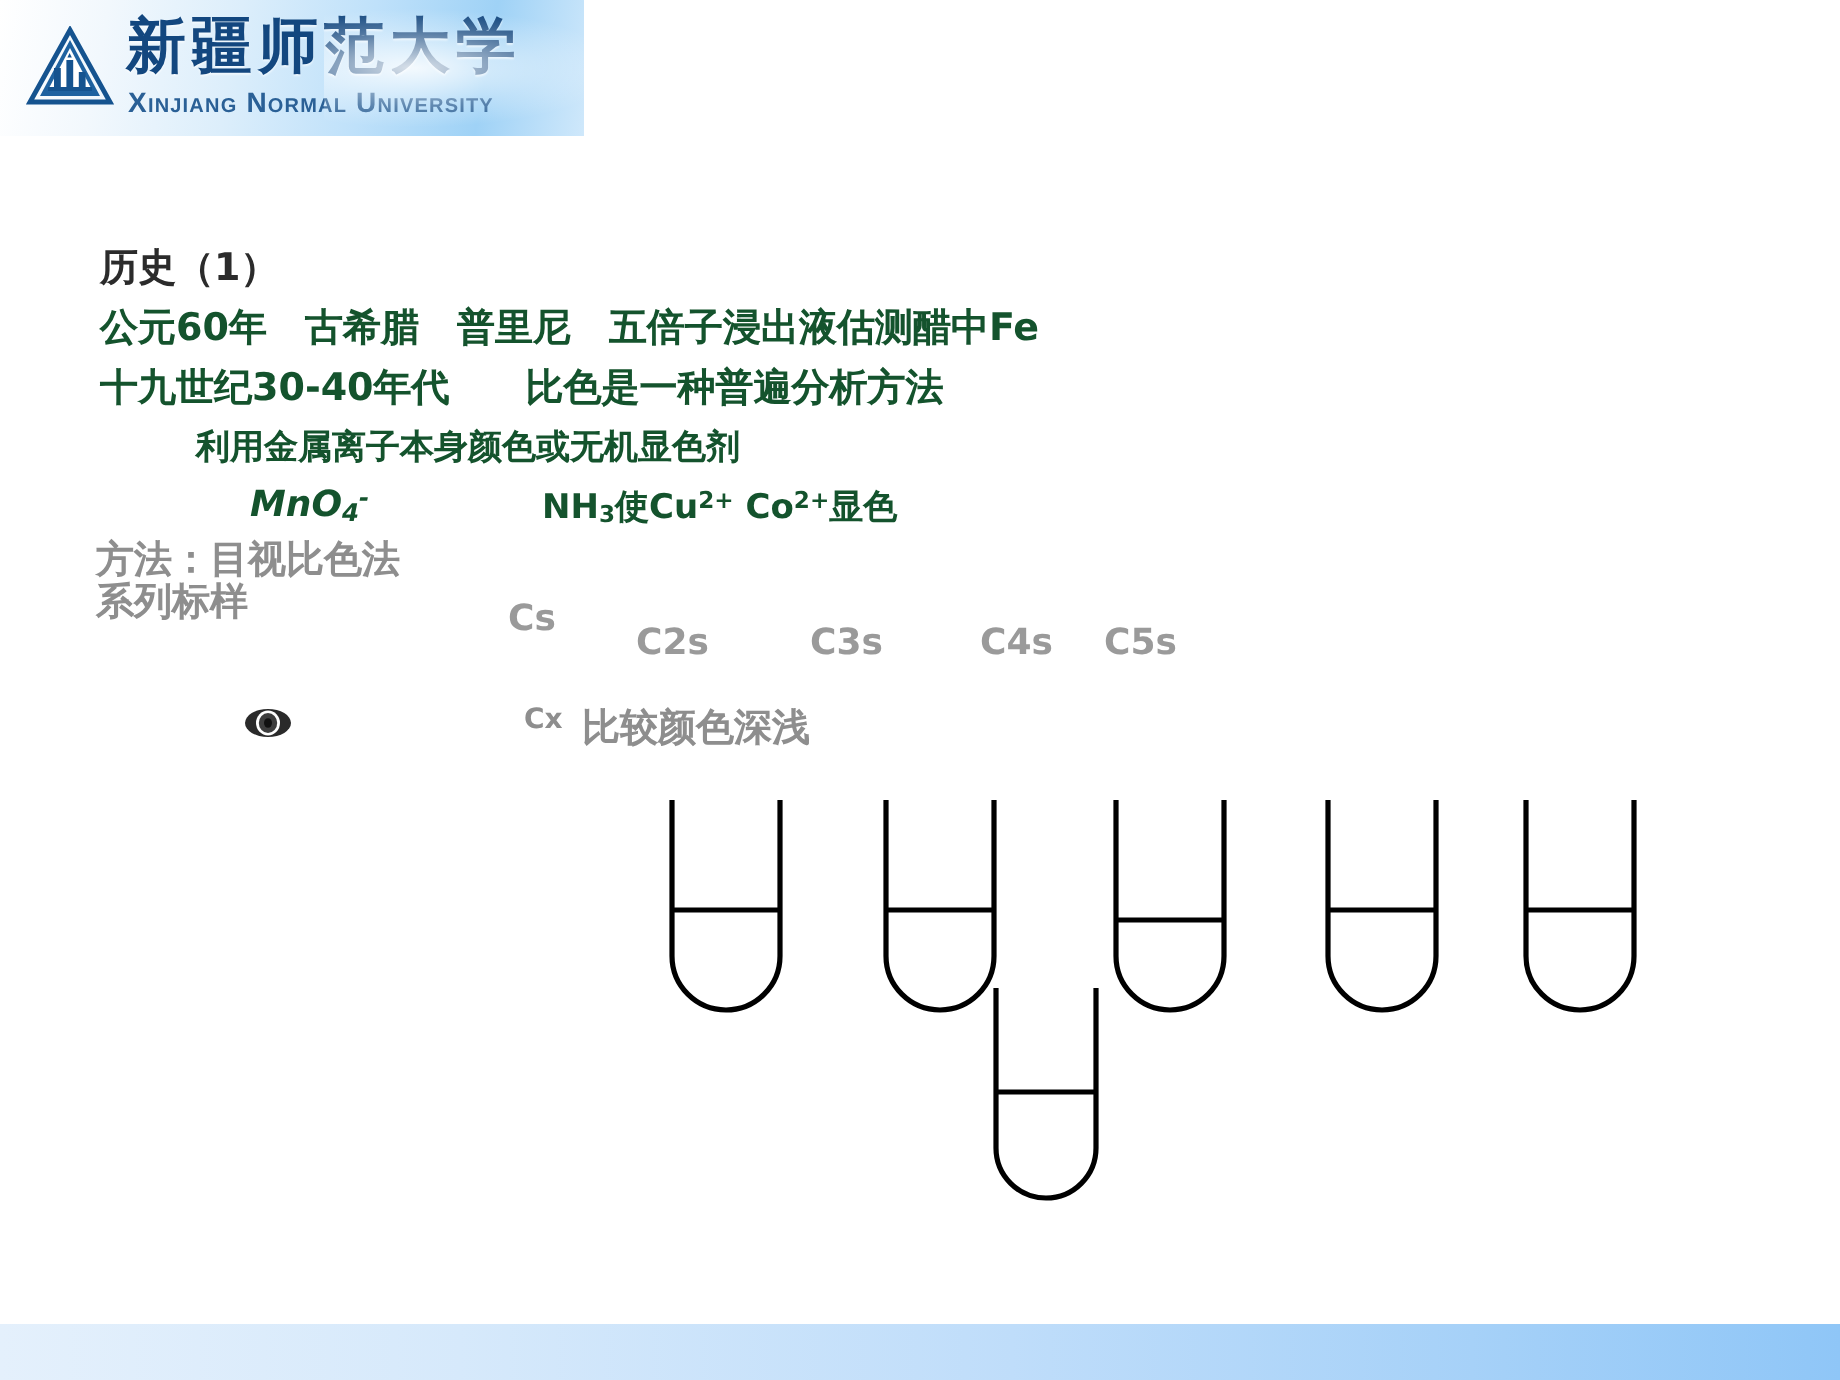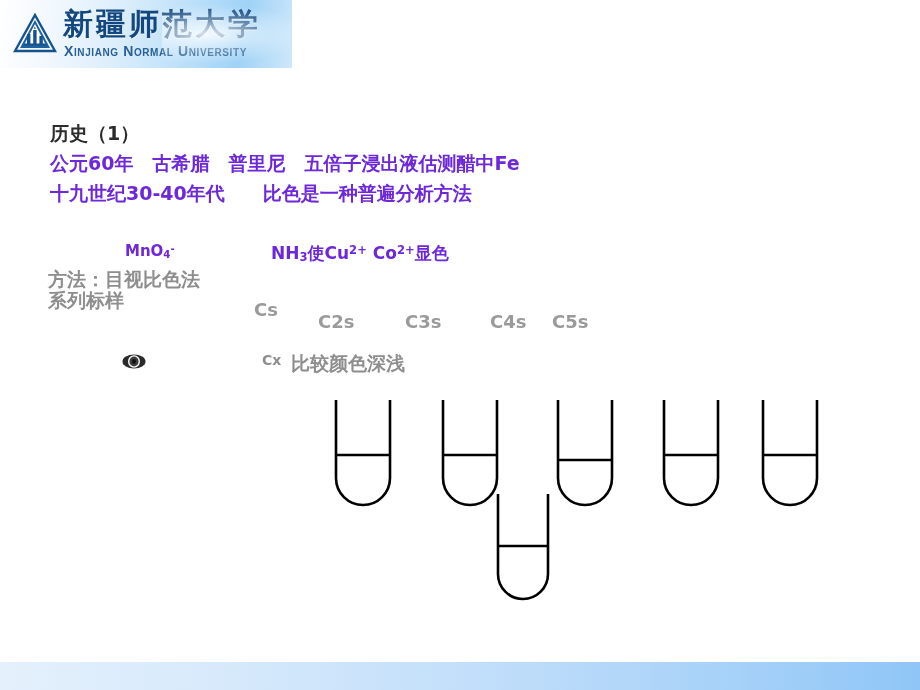--- a/index.html
+++ b/index.html
@@ -174,29 +174,29 @@
     white-space: nowrap;
     font-family: "DejaVu Sans", "Liberation Sans", sans-serif;
   }
   .title-line {
     left: 50px; top: 53px;
     font-size: 19px;
     font-weight: bold;
     color: #2b2b2b;
   }
   .blue-line {
-    color: #6d28d9;
+    color: #14532d;
     font-size: 19px;
     font-weight: bold;
     text-align: right;
   }
   .l-gongyuan { left: 50px; top: 83px; }
   .l-shijiu   { left: 50px; top: 113px; }
   .l-liyong   { left: 98px; top: 144px; font-size: 17px; }
-  .l-mno4     { left: 125px; top: 174px; font-size: 15px; }
+  .l-mno4     { left: 125px; top: 174px; font-size: 18px; font-style: italic; }
   .l-nh3      { left: 232px; top: 174px; font-size: 17px; margin-left: 39px; }
 
   .gray-line {
     color: #8e8e8e;
     font-size: 19px;
     font-weight: bold;
   }
   .l-fangfa   { left: 48px; top: 199px; }
   .l-xilie    { left: 48px; top: 220px; }
 
@@ -265,20 +265,21 @@
 </div>
 
 <div class="slide-body">
 
   <div class="txt title-line">历史（1）</div>
 
   <div class="txt blue-line l-gongyuan">公元60年　古希腊　普里尼　五倍子浸出液估测醋中Fe</div>
 
   <div class="txt blue-line l-shijiu">十九世纪30-40年代　　比色是一种普遍分析方法</div>
 
+  <div class="txt blue-line l-liyong">利用金属离子本身颜色或无机显色剂</div>
 
   <div class="txt blue-line l-mno4"><span>MnO</span><sub>4</sub><sup>-</sup></div>
 
   <div class="txt blue-line l-nh3"><span>NH</span><sub>3</sub><span>使Cu</span><sup>2+</sup><span> Co</span><sup>2+</sup><span>显色</span></div>
 
   <div class="txt gray-line l-fangfa">方法：目视比色法</div>
   <div class="txt gray-line l-xilie">系列标样</div>
 
   <div class="txt std-label s1">Cs</div>
   <div class="txt std-label s2">C2s</div>

